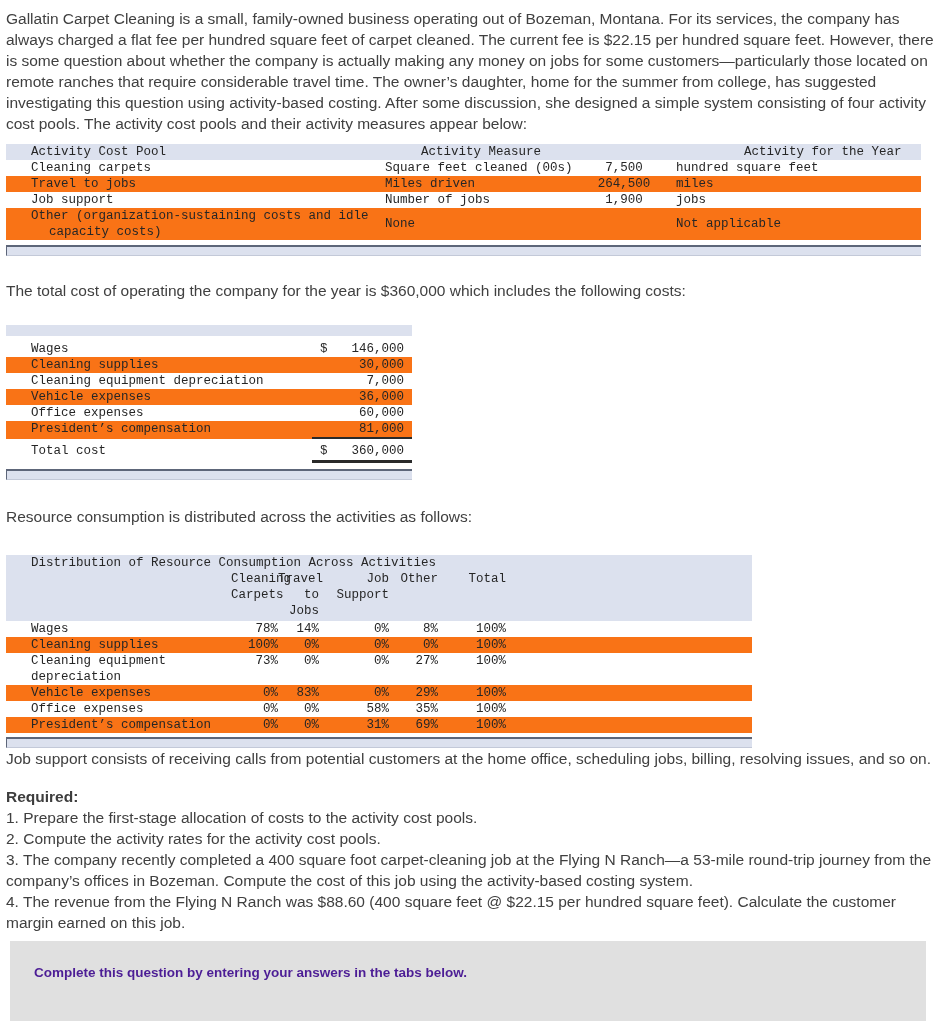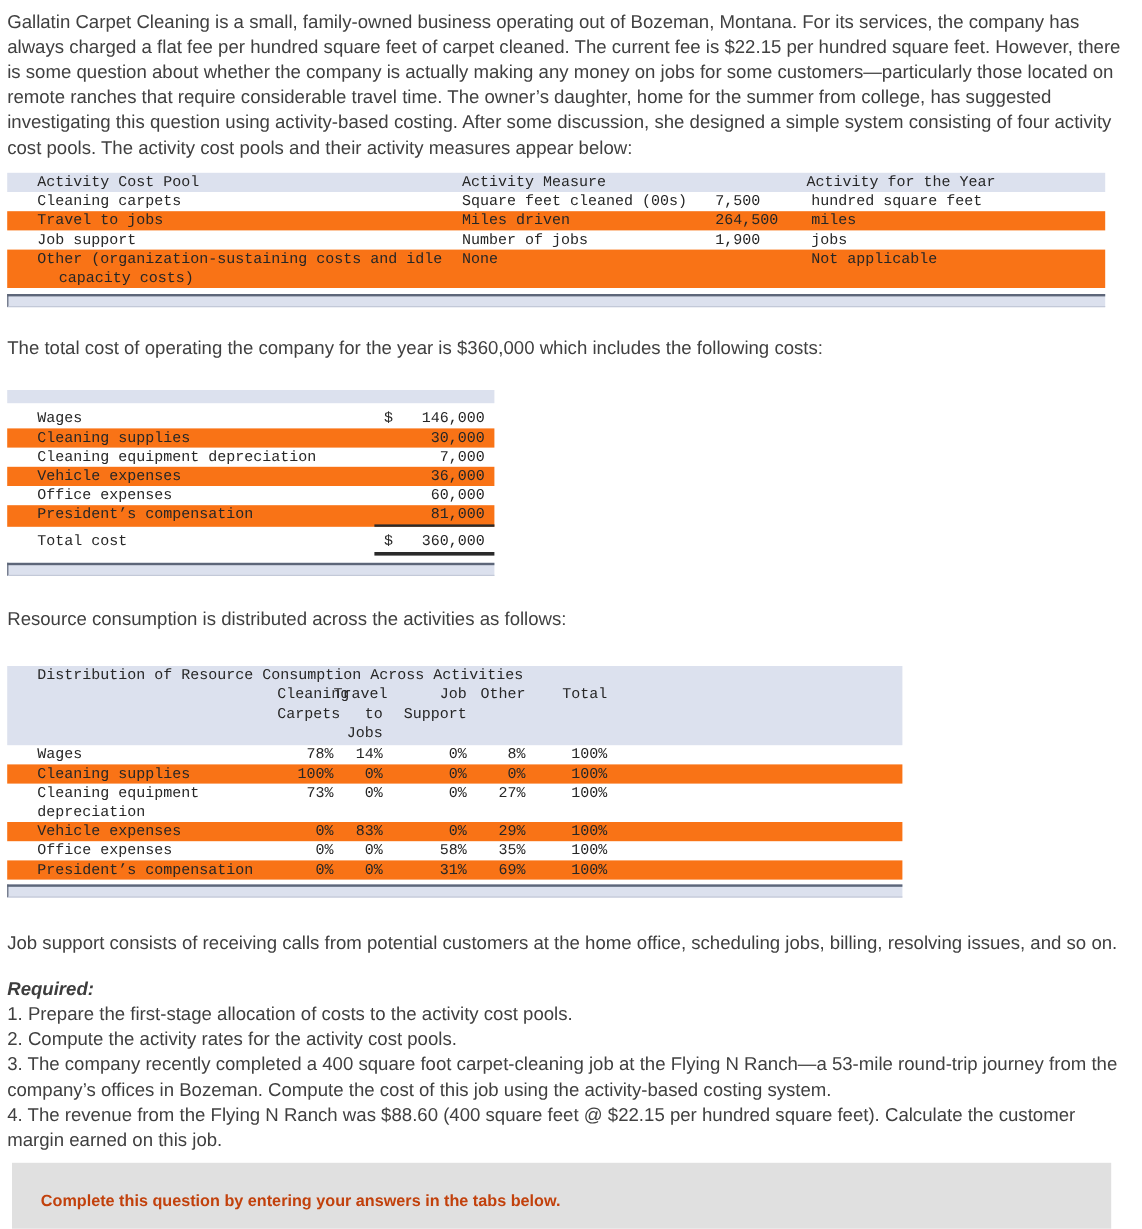--- a/index.html
+++ b/index.html
@@ -9,46 +9,46 @@
     background: #ffffff;
     font-family: "Liberation Sans", "DejaVu Sans", sans-serif;
   }
   .page { padding: 8px 6px 0 6px; width: 952px; }
 
   
   .ptext {
     margin: 0; width: 940px;
     font-size: 15.5px; line-height: 21px; color: #404040;
   }
-  .bold { font-weight: bold; color: #3d3d3d; font-style: italic; }
+  .bold { font-weight: bold; color: #3d3d3d; }
 
   
   .mh {
     font-family: "Liberation Mono", "DejaVu Sans Mono", monospace;
     font-size: 12.5px; line-height: 16px; color: #262626;
   }
   .stripe { background: #f97316; }
-  .headband { background: #dce1ee; }
+  .headband { background: #dce1ee; gap: 36px; }
   .gap5 { height: 5px; } .gap4 { height: 4px; } .gap6 { height: 6px; }
   .strip {
     height: 11px; background: #dce1ee;
     border-top: 2px solid #5d6679;
     border-left: 1px solid #5d6679;
     border-bottom: 1px solid #c3c9d8;
   }
 
   
   .t1 { width: 915px; margin-top: 10px; }
   .t1 .trow { display: grid; grid-template-columns: 379px 211px 1fr; min-height: 16px; }
   .t1 .c1 { padding-left: 25px; }
-  .t1 .c3 .amt { display: inline-block; width: 56px; text-align: left; white-space: pre; }
+  .t1 .c3 .amt { display: inline-block; width: 56px; text-align: center; white-space: pre; }
   .t1 .c3 .unit { margin-left: 24px; }
   .t1 .h3 { padding-left: 76px; }
   .t1 .indent2 { padding-left: 18px; }
-  .t1 .row-other .c2, .t1 .row-other .c3 { display: flex; align-items: flex-start; }
+  .t1 .row-other .c2, .t1 .row-other .c3 { display: flex; align-items: center; }
   .t1 .c3 .unit.na { margin-left: 24px; }
 
   
   .t2 { width: 406px; margin-top: 24px; }
   .t2 .headbar { height: 11px; background: #dce1ee; margin-bottom: 5px; }
   .t2 .trow { display: grid; grid-template-columns: 306px 100px; min-height: 16px; }
   .t2 .cl { padding-left: 25px; }
   .t2 .ca { display: flex; justify-content: space-between; padding: 0 8px; }
   .t2 .rule1 .ca { border-bottom: 2px solid #2a2a2a; }
   .t2 .total { padding-top: 4px; min-height: 22px; }
@@ -62,26 +62,26 @@
   .t3 .t3-head { background: #dce1ee; padding-bottom: 2px; }
   .t3 .t3-title { padding-left: 25px; height: 16px; }
 
   
   .qbox {
     margin: 8px 0 0 4px; width: 916px; height: 80px;
     background: #e0e0e0;
   }
   .qbox .qtext {
     padding: 24px 0 0 24px;
-    font-size: 13.5px; font-weight: bold; color: #c2410c;
+    font-size: 13.5px; font-weight: bold; color: #4c1d95;
   }
 
   
   .mt24 { margin-top: 24px; } .mt26 { margin-top: 26px; }
-  .mt28 { margin-top: 28px; } .mt17 { margin-top: 17px; }
+  .mt28 { } .mt17 { margin-top: 17px; }
 </style>
 </head>
 <body>
 
 <div class="page">
 
   <p class="ptext">Gallatin Carpet Cleaning is a small, family-owned business operating out of Bozeman, Montana. For its services, the company has always charged a flat fee per hundred square feet of carpet cleaned. The current fee is $22.15 per hundred square feet. However, there is some question about whether the company is actually making any money on jobs for some customers—particularly those located on remote ranches that require considerable travel time. The owner’s daughter, home for the summer from college, has suggested investigating this question using activity-based costing. After some discussion, she designed a simple system consisting of four activity cost pools. The activity cost pools and their activity measures appear below:</p>
 
   <div class="mh t1">
     <div class="trow headband">

